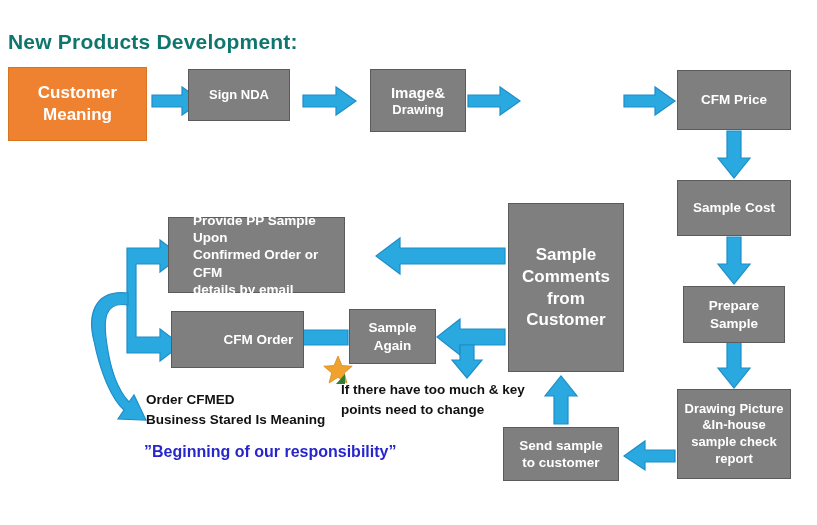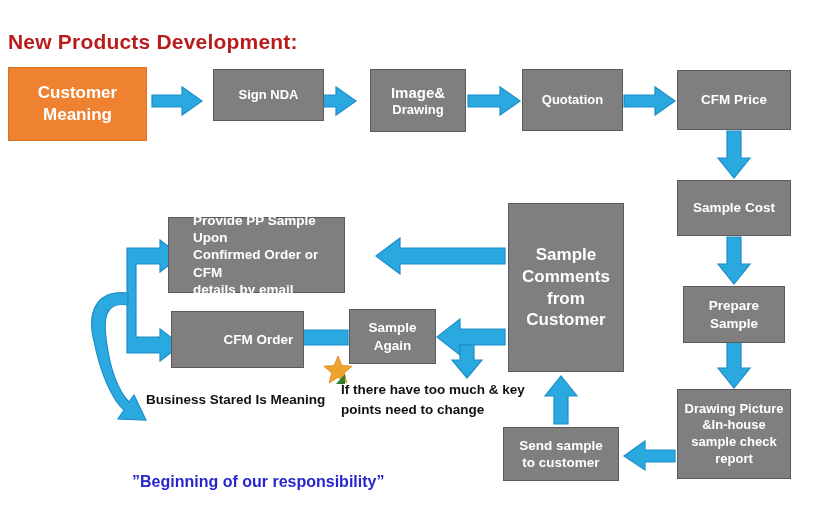--- a/index.html
+++ b/index.html
@@ -13,21 +13,21 @@
   .node{
     position:absolute;box-sizing:border-box;
     display:flex;align-items:center;justify-content:center;text-align:center;
     border-radius:0;color:#ffffff;font-weight:bold;line-height:1.28;
     padding:2px 6px;z-index:3;
   }
   .node.gray{background:#7f7f7f;border:1.5px solid #5b5b5b;}
   .node.orange{background:#ef8230;border:1.5px solid #d9741f;}
 
   .title{
-    position:absolute;color:#b91c1c;font-weight:bold;
+    position:absolute;color:#0f766e;font-weight:bold;
     font-size:21px;letter-spacing:.2px;z-index:4;white-space:nowrap;
   }
   .note{
     position:absolute;color:#111111;font-weight:bold;font-size:13.5px;
     line-height:1.45;z-index:4;
   }
   .note.blue{color:#2626cc;font-size:16px;}
   .svg-layer{position:absolute;left:0;top:0;width:817px;height:525px;z-index:2;}
   .txt-line{display:block;}
 </style>
@@ -80,34 +80,31 @@
 
   <div class="title" style="left:8px;top:30px;">New Products Development:</div>
 
   <div class="node orange" style="left:8px;top:67px;width:139px;height:74px;font-size:17px;">
     <span>
       <span class="txt-line">Customer</span>
       <span class="txt-line">Meaning</span>
     </span>
   </div>
 
-  <div class="node gray" style="left:213px;top:69px;width:111px;height:52px;font-size:13px;">
+  <div class="node gray" style="left:188px;top:69px;width:102px;height:52px;font-size:13px;">
     <span>Sign NDA</span>
   </div>
 
   <div class="node gray" style="left:370px;top:69px;width:96px;height:63px;font-size:14px;">
     <span>
       <span class="txt-line" style="font-size:15px;">Image&amp;</span>
       <span class="txt-line" style="font-size:13px;">Drawing</span>
     </span>
   </div>
 
-  <div class="node gray" style="left:522px;top:69px;width:101px;height:62px;font-size:13px;">
-    <span>Quotation</span>
-  </div>
 
   <div class="node gray" style="left:677px;top:70px;width:114px;height:60px;font-size:13.5px;text-align:right;">
     <span>CFM Price</span>
   </div>
 
   <div class="node gray" style="left:677px;top:180px;width:114px;height:56px;font-size:13.5px;">
     <span>Sample Cost</span>
   </div>
 
   <div class="node gray" style="left:683px;top:286px;width:102px;height:57px;font-size:13.5px;">
@@ -167,18 +164,19 @@
   <svg style="position:absolute;left:336px;top:374px;width:14px;height:14px;z-index:4;" viewBox="0 0 14 14">
     <polygon points="0,10 9,0 9,10" fill="#2e7d32"></polygon>
   </svg>
 
   <div class="note" style="left:341px;top:380px;width:260px;">
     <span class="txt-line">If there have too much &amp; key</span>
     <span class="txt-line">points need to change</span>
   </div>
 
   <div class="note" style="left:146px;top:390px;width:270px;">
+    <span class="txt-line">Order CFMED</span>
     <span class="txt-line">Business Stared Is  Meaning</span>
   </div>
 
-  <div class="note blue" style="left:132px;top:440px;white-space:nowrap;margin-top:30px;">”Beginning of our responsibility”</div>
+  <div class="note blue" style="left:144px;top:440px;white-space:nowrap;">”Beginning of our responsibility”</div>
 
 </div>
 
 </body></html>

